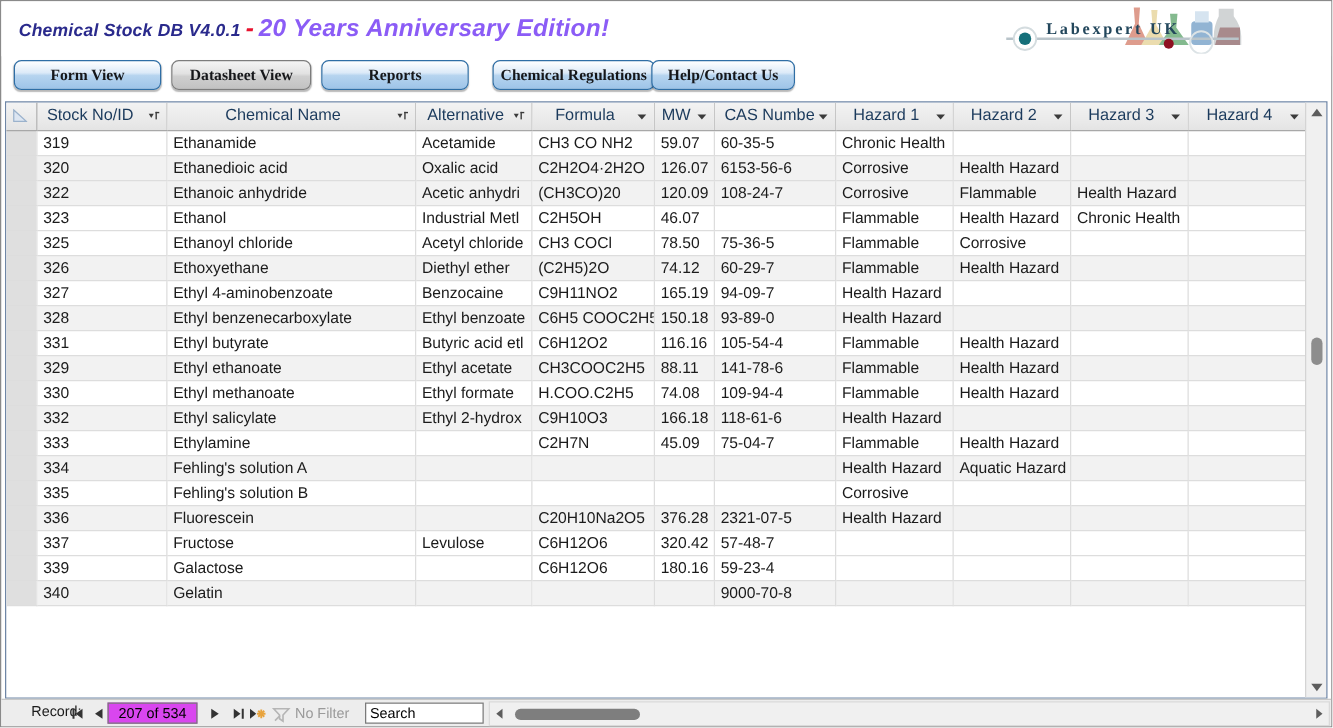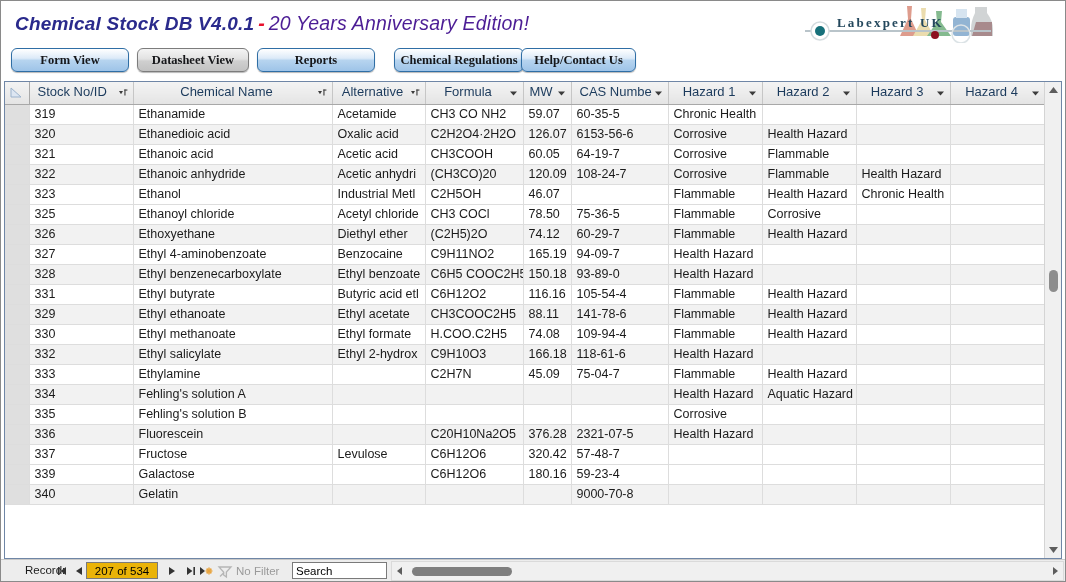--- a/index.html
+++ b/index.html
@@ -25,37 +25,37 @@
     height: 44px;
     background: #ffffff;
   }
   .title-wrap {
     position: absolute;
     left: 14px; top: 11px;
     white-space: nowrap;
   }
   .title-main {
     font-family: "Liberation Sans", sans-serif;
-    font-size: 19px;
+    font-size: 14px;
     font-weight: bold;
     font-style: italic;
     color: #2a2a8c;
     letter-spacing: 0.2px;
   }
   .title-dash {
     font-size: 19.5px; font-weight: bold; font-style: italic;
     color: #e8112d;
     padding: 0 4px;
   }
   .title-sub {
     font-family: "Liberation Sans", sans-serif;
     font-size: 19.5px;
-    font-weight: normal;
+    font-weight: bold;
     font-style: italic;
-    color: #4c1d95;
+    color: #8b5cf6;
     letter-spacing: 0.2px;
   }
 
   
   .logo {
     position: absolute;
     right: 68px; top: 2px;
     width: 202px; height: 40px;
   }
   .logo svg { display:block; }
@@ -222,21 +222,21 @@
   }
   .navarrow {
     position: absolute; top: 3px;
     width: 16px; height: 16px;
     cursor: pointer;
   }
   .recbox {
     position: absolute;
     left: 85px; top: 2px;
     width: 72px; height: 17px;
-    background: #eab308;
+    background: #d946ef;
     border: 1px solid #7a7a7a;
     font-size: 11.5px;
     line-height: 16px;
     text-align: center;
     color: #000;
     box-sizing: border-box;
     cursor: text;
   }
   .filterbtn {
     position: absolute;
@@ -408,33 +408,20 @@
               <td>Ethanedioic acid</td>
               <td>Oxalic acid</td>
               <td>C2H2O4·2H2O</td>
               <td>126.07</td>
               <td>6153-56-6</td>
               <td>Corrosive</td>
               <td>Health Hazard</td>
               <td></td>
               <td></td>
             </tr>
-            <tr class="r-norm">
-              <td class="rowsel"></td>
-              <td>321</td>
-              <td>Ethanoic acid</td>
-              <td>Acetic acid</td>
-              <td>CH3COOH</td>
-              <td>60.05</td>
-              <td>64-19-7</td>
-              <td>Corrosive</td>
-              <td>Flammable</td>
-              <td></td>
-              <td></td>
-            </tr>
             <tr class="r-alt">
               <td class="rowsel"></td>
               <td>322</td>
               <td>Ethanoic anhydride</td>
               <td>Acetic anhydri</td>
               <td>(CH3CO)20</td>
               <td>120.09</td>
               <td>108-24-7</td>
               <td>Corrosive</td>
               <td>Flammable</td>

